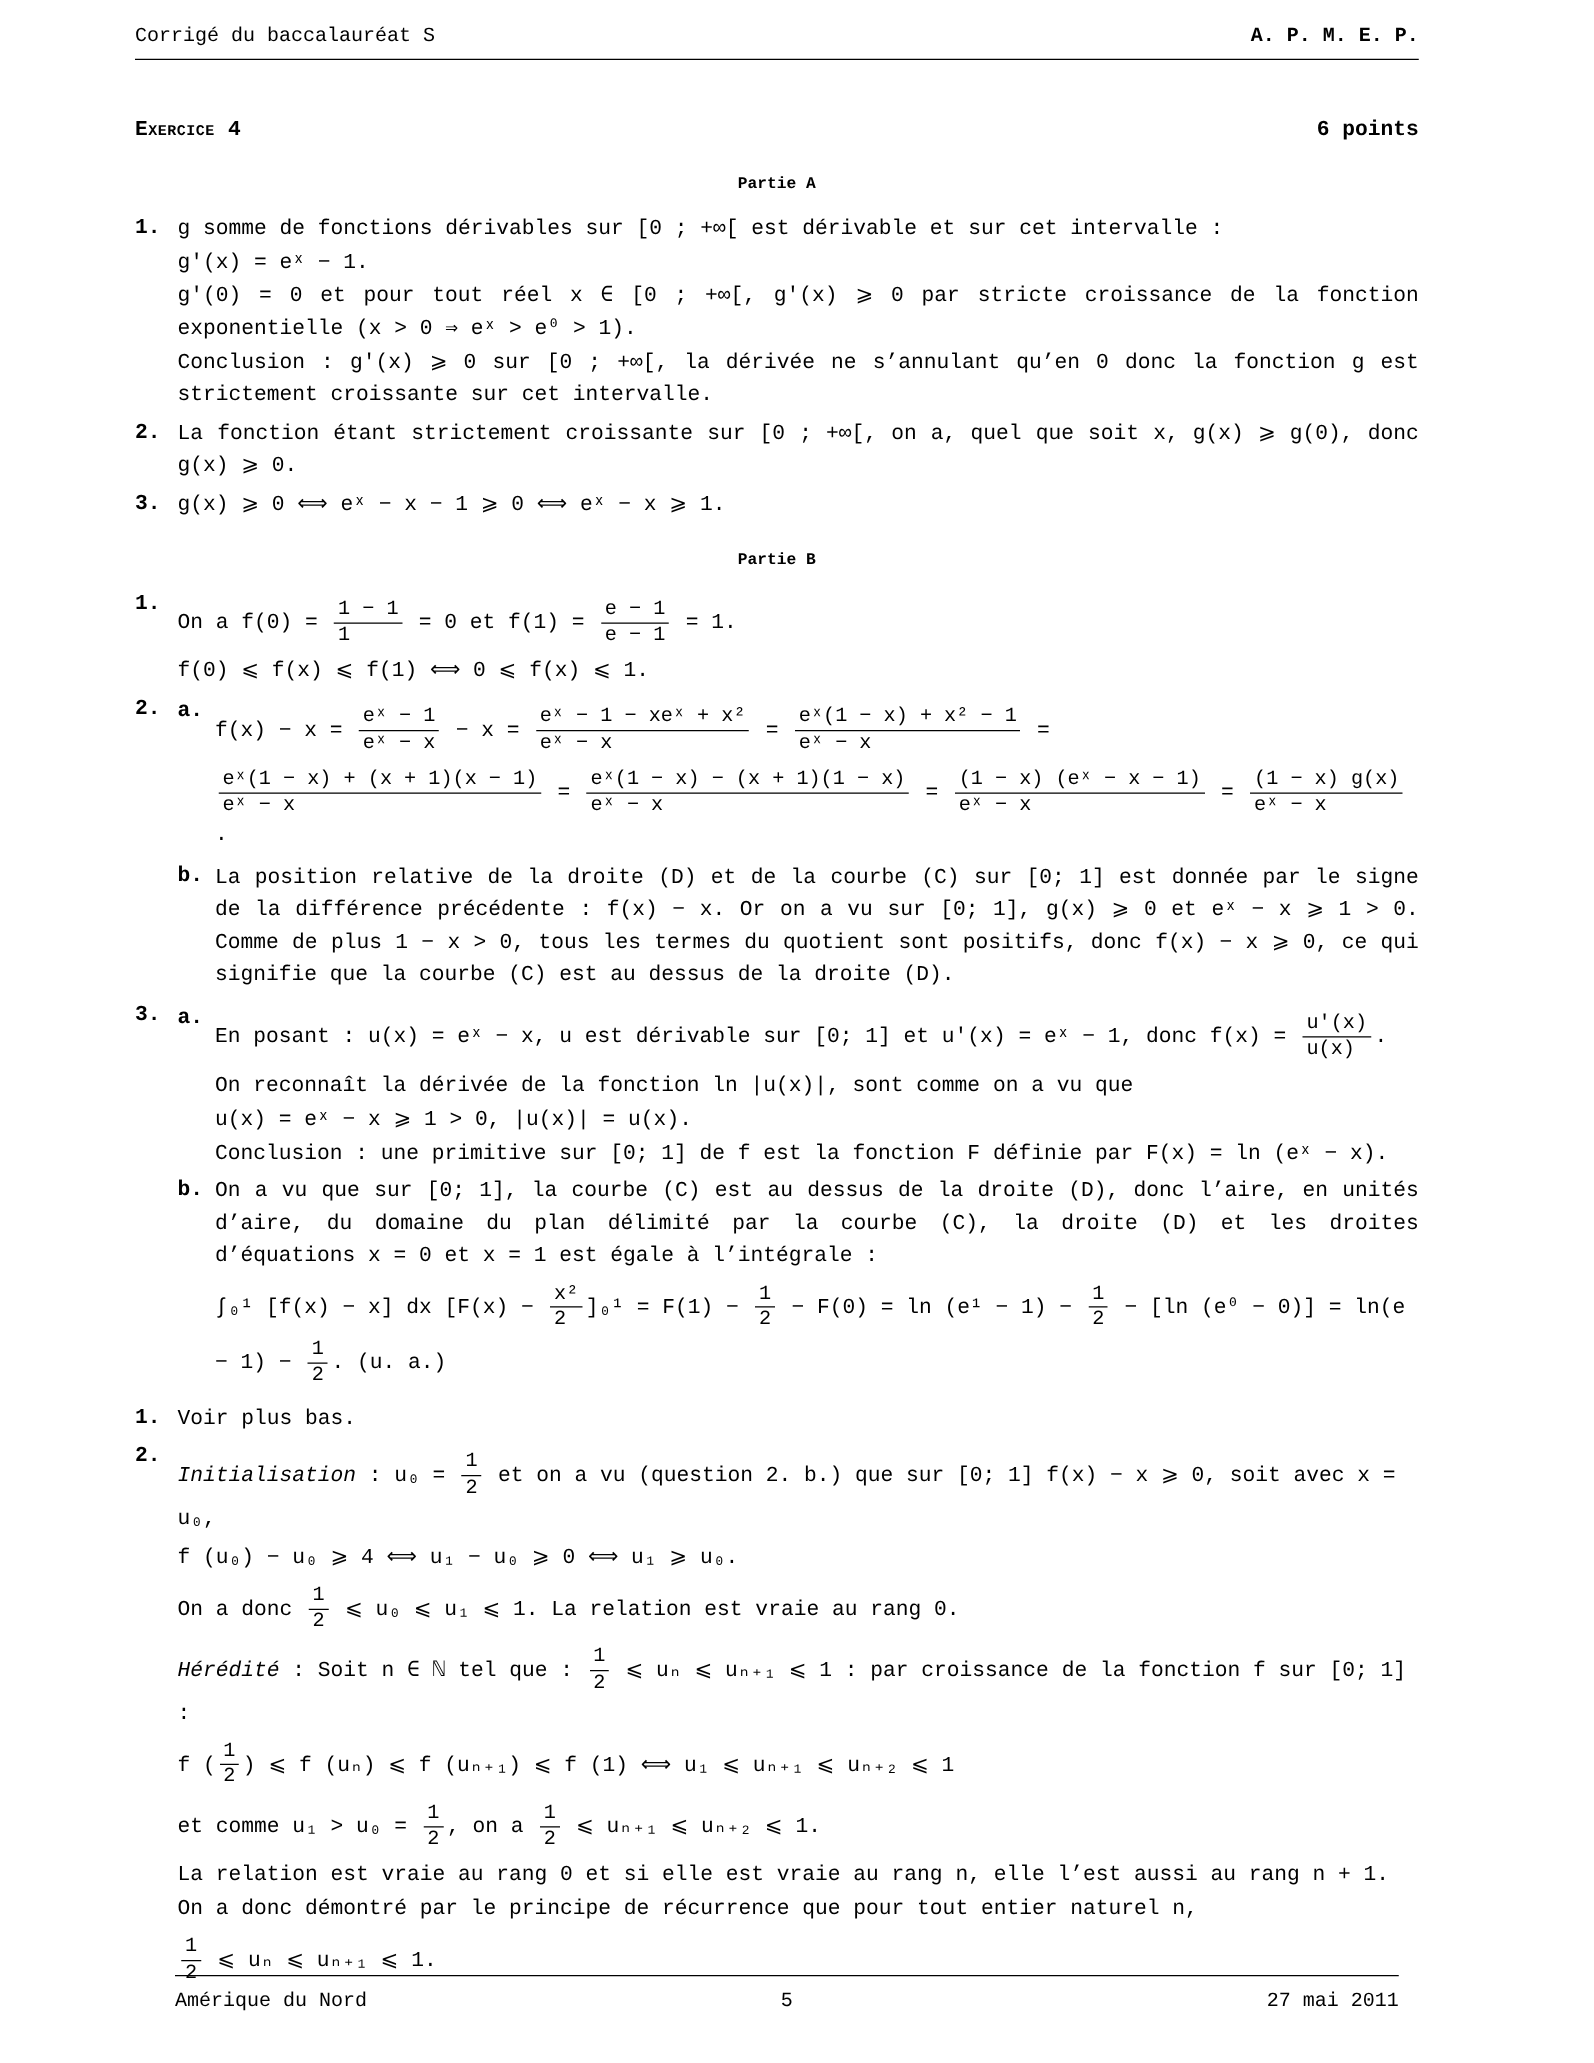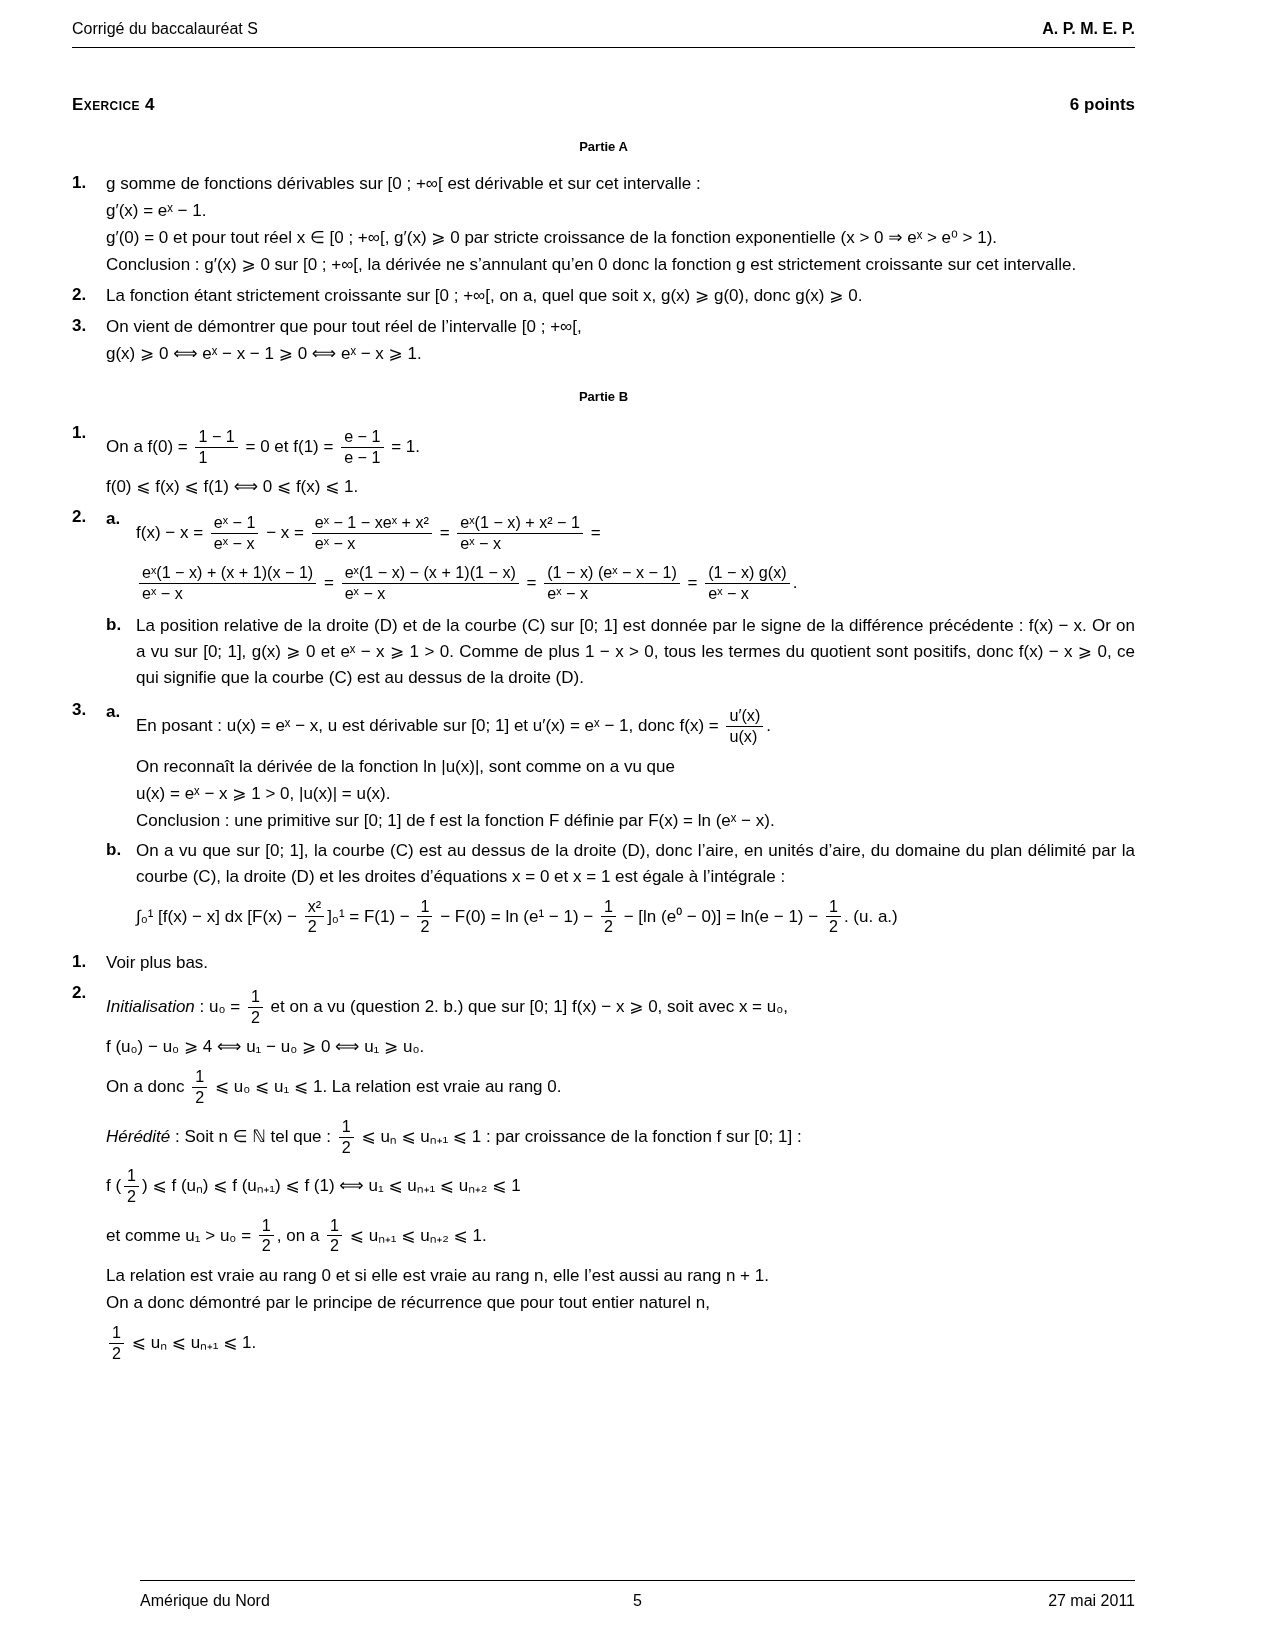--- a/index.html
+++ b/index.html
@@ -1,21 +1,21 @@
 <!DOCTYPE html>
 <html lang="fr"><head>
 <meta charset="utf-8">
 <style>
   html, body { margin:0; padding:0; background:#ffffff; }
   .page {
     width:1275px; height:1650px; position:relative; box-sizing:border-box;
     background:#ffffff; color:#000;
-    font-family:Liberation Sans, sans-serif;
+    font-family:Liberation Mono, monospace;
     font-size:17px; line-height:26px;
-    padding:16px 140px 0 72px; overflow:hidden;
+    padding:16px 140px 0 108px; overflow:hidden;
   }
   .bold { font-weight:bold; }
   .italic { font-style:italic; }
   .page-header {
     display:flex; justify-content:space-between; align-items:baseline;
     border-bottom:1.6px solid #000; padding-bottom:5px; font-size:16px;
   }
   .exercise-row {
     display:flex; justify-content:space-between; align-items:flex-start;
     margin-top:44px; font-weight:bold;
@@ -31,21 +31,21 @@
   .line { margin:1px 0; }
   .para { text-align:justify; }
   .mathline { margin:5px 0; }
   .frac {
     display:inline-flex; flex-direction:column; vertical-align:middle;
     text-align:left; margin:2px 3px; line-height:1.22; font-size:0.95em;
   }
   .frac .num { border-bottom:1.2px solid #000; padding:0 3px; }
   .frac .den { padding:0 3px; }
   .page-footer {
-    position:absolute; left:140px; right:140px; bottom:36px;
+    position:absolute; left:140px; right:156px; bottom:36px;
     border-top:1.6px solid #000; padding-top:7px; font-size:16px;
   }
   .footer-inner { position:relative; display:flex; justify-content:space-between; }
   .footer-center { position:absolute; left:50%; transform:translateX(-50%); }
 </style>
 </head>
 <body>
 
 <div class="page">
 
@@ -74,21 +74,20 @@
   <div class="item">
     <span class="item-num">2.</span>
     <div class="item-body">
       <div class="line para">La fonction étant strictement croissante sur [0 ; +∞[, on a, quel que soit x, g(x) ⩾ g(0), donc g(x) ⩾ 0.</div>
     </div>
   </div>
 
   <div class="item">
     <span class="item-num">3.</span>
     <div class="item-body">
-      <div class="line">On vient de démontrer que pour tout réel de l’intervalle [0 ; +∞[,</div>
       <div class="line">g(x) ⩾ 0  ⟺  eˣ − x − 1 ⩾ 0  ⟺  eˣ − x ⩾ 1.</div>
     </div>
   </div>
 
   <div class="section-title">Partie B</div>
 
   <div class="item">
     <span class="item-num">1.</span>
     <div class="item-body">
       <div class="line mathline">On a f(0) = <span class="frac">

